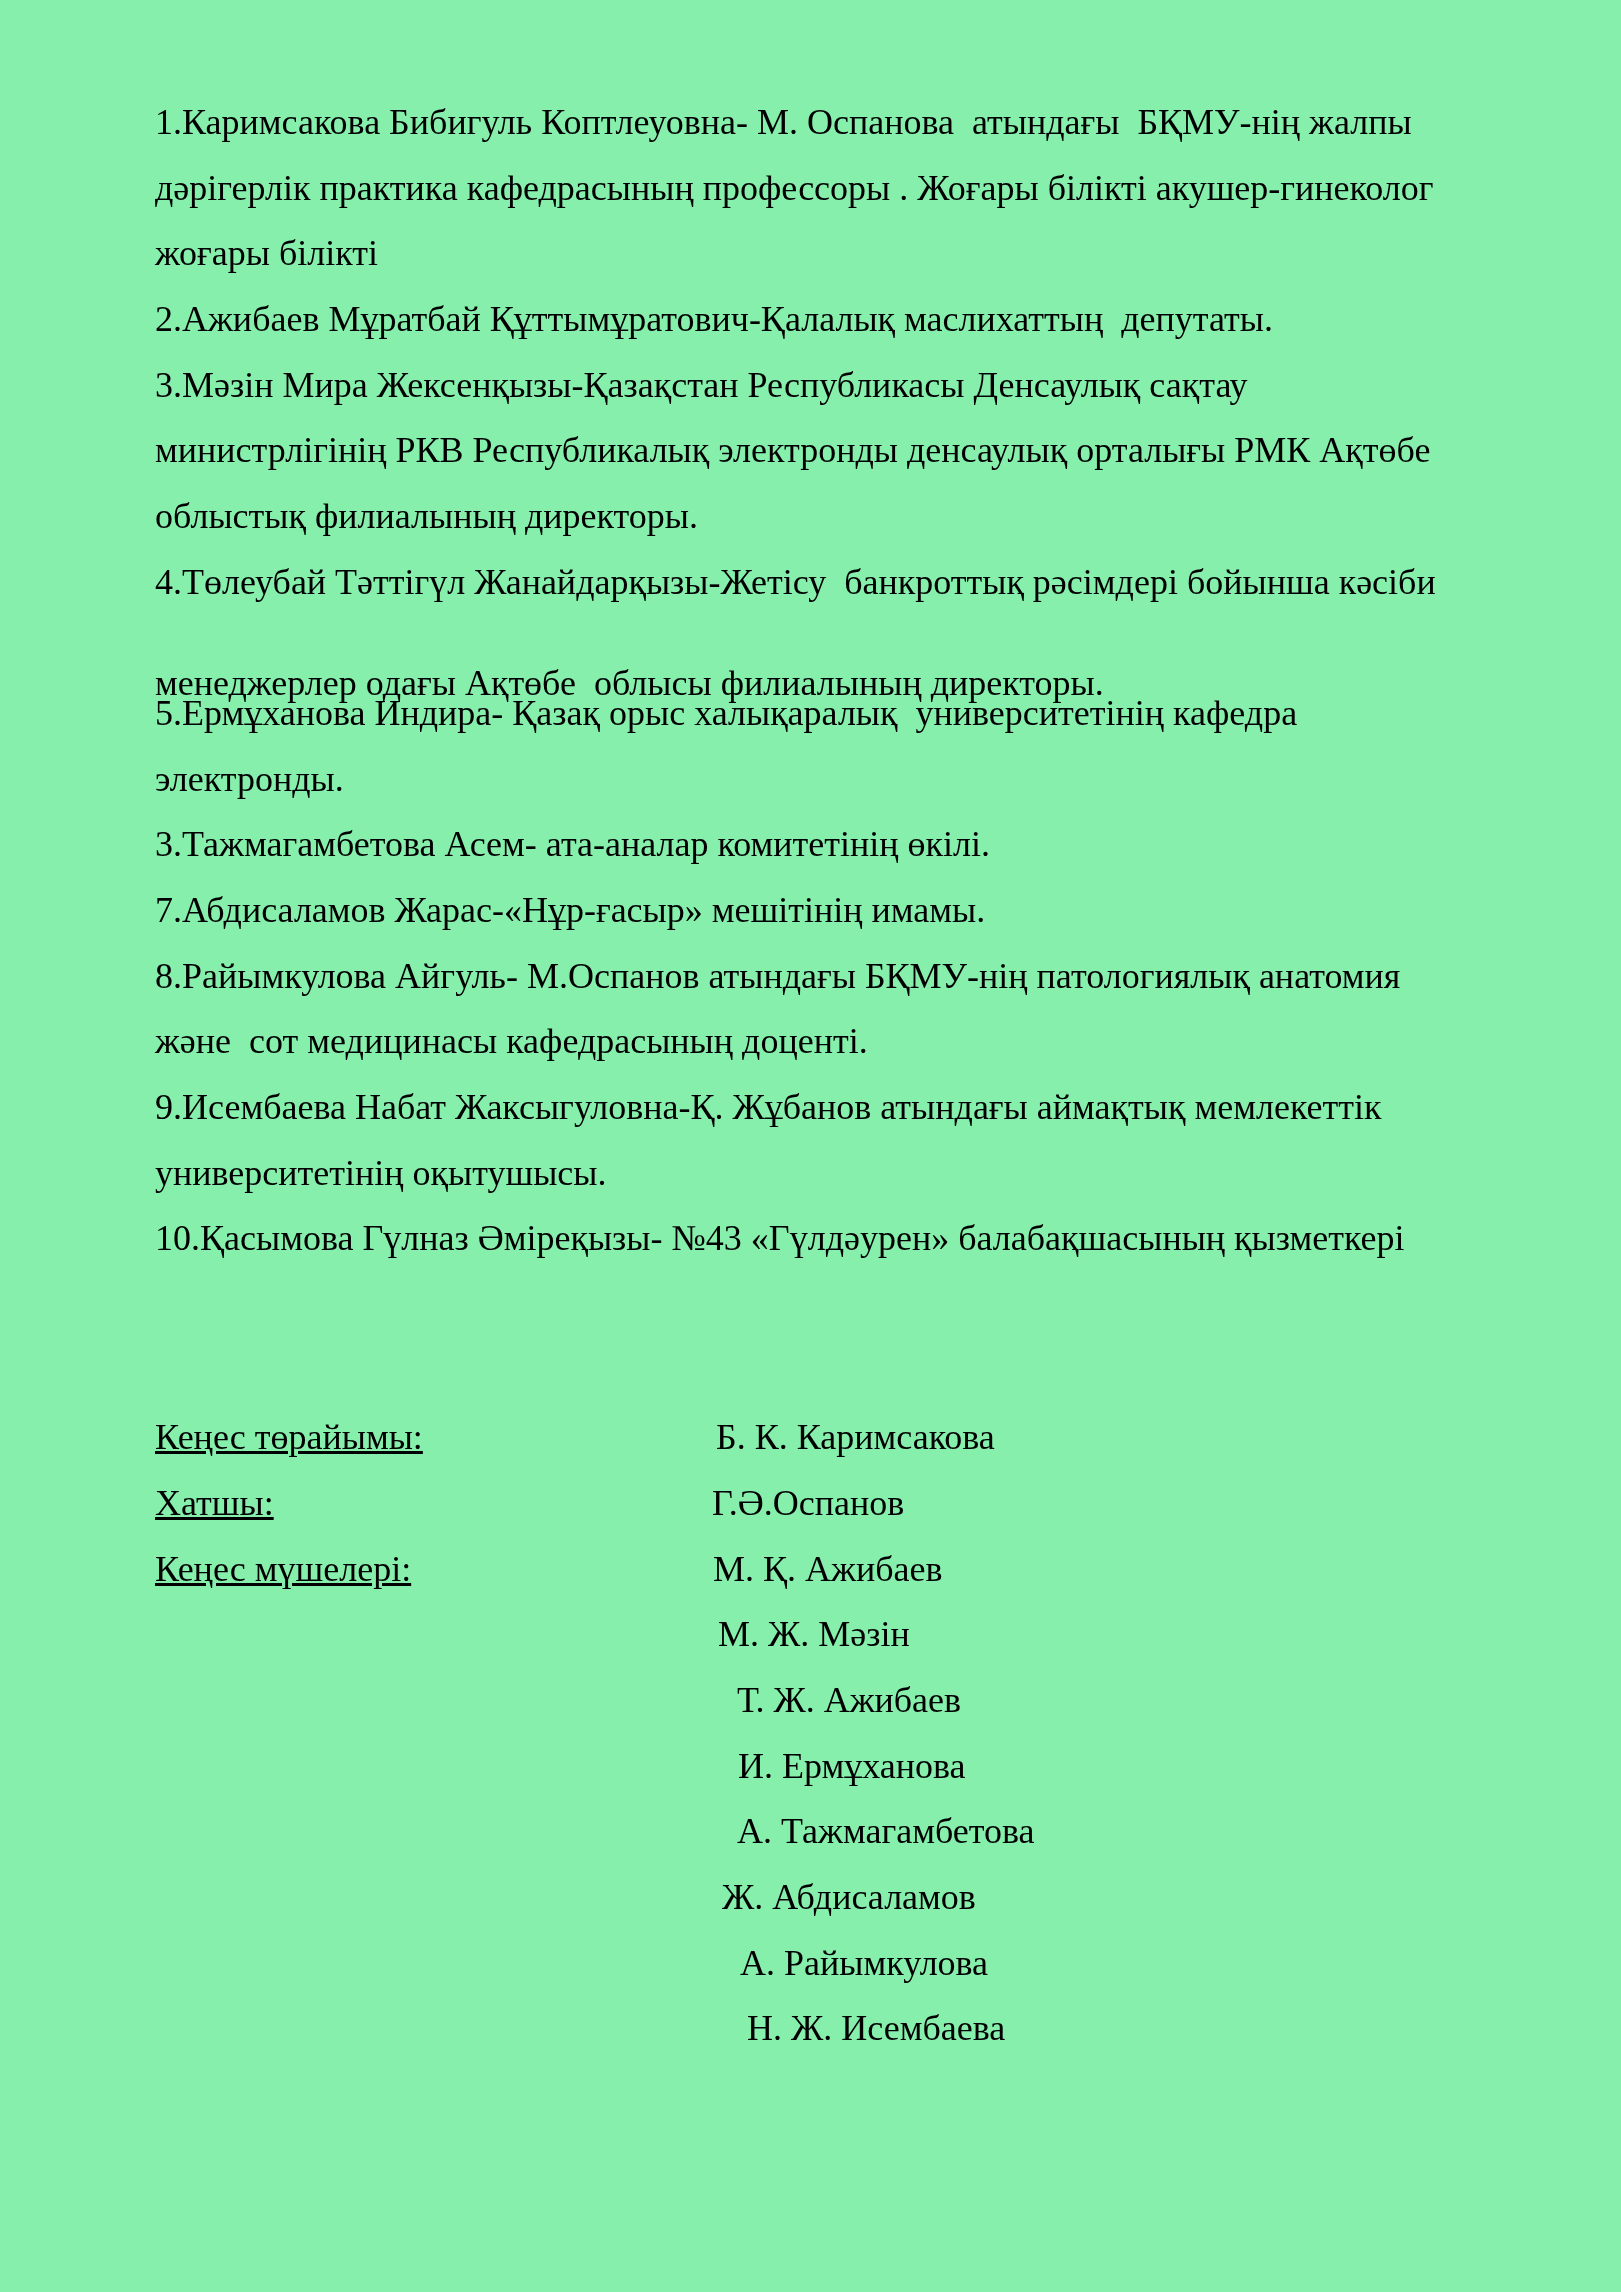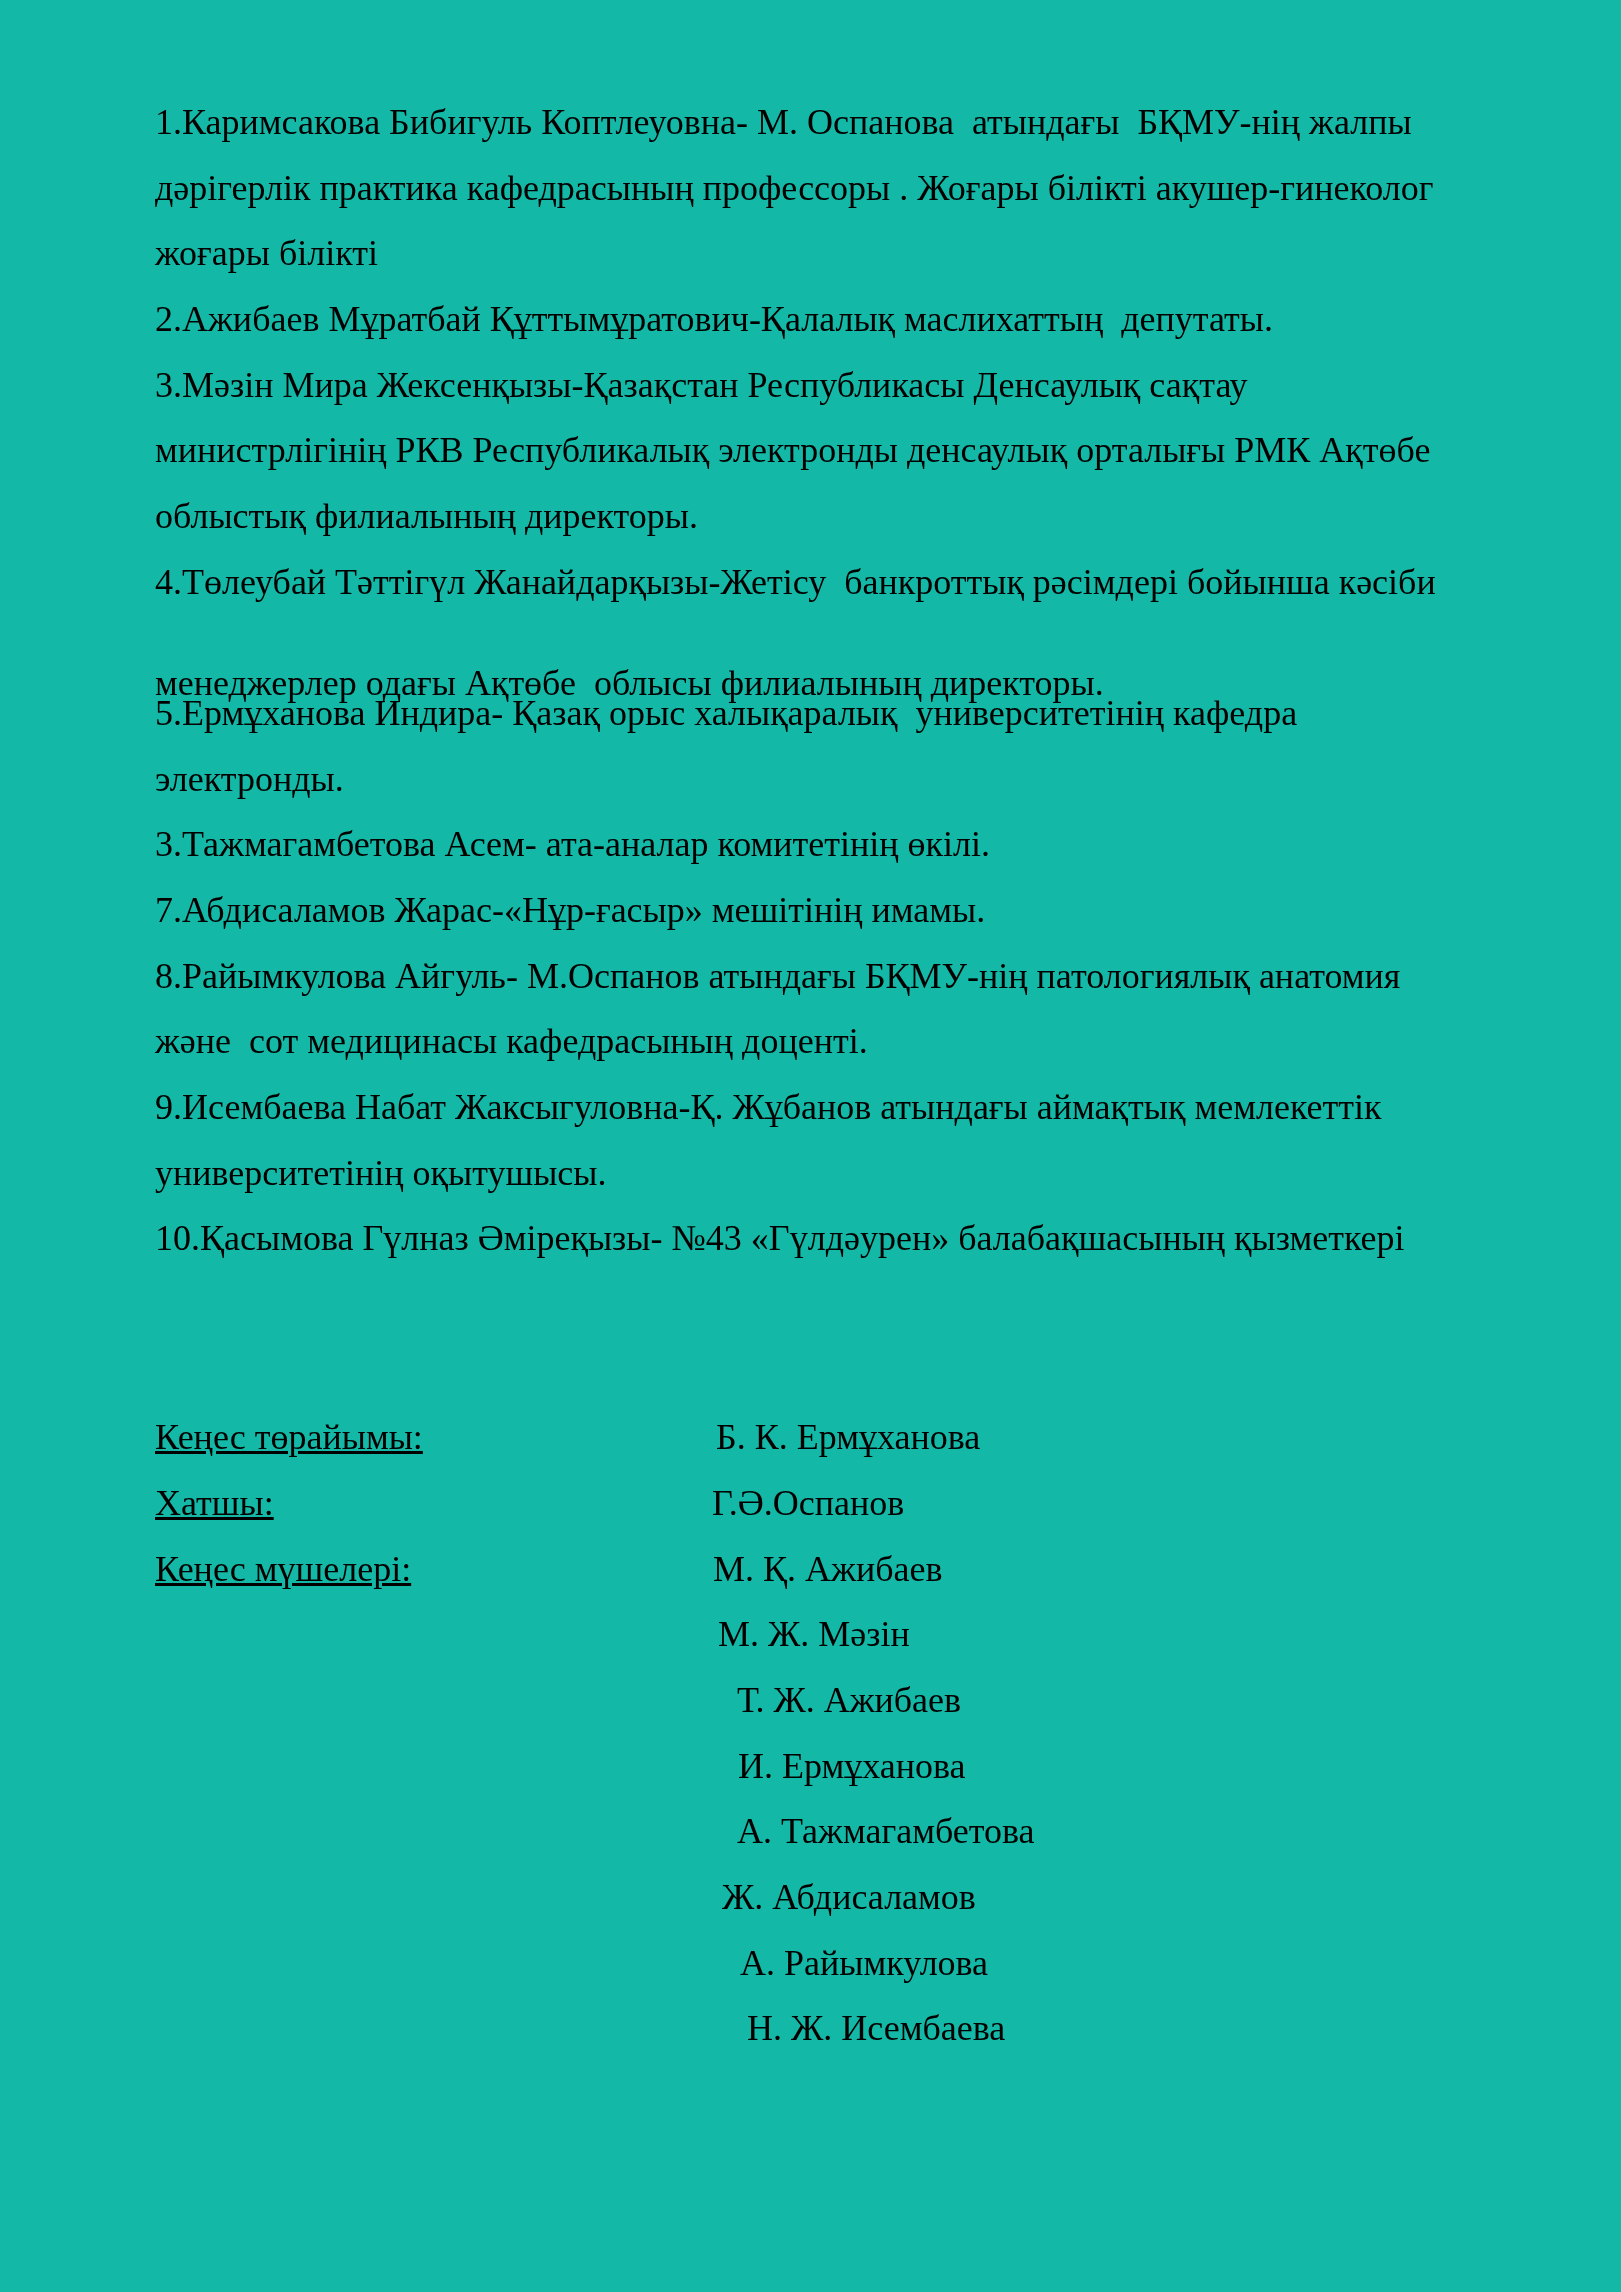--- a/index.html
+++ b/index.html
@@ -1,19 +1,19 @@
 <!DOCTYPE html>
 <html><head>
 <meta charset="utf-8">
 <style>
   html, body { margin: 0; padding: 0; background: #ffffff; }
   body { width: 1621px; height: 2293px; position: relative; overflow: hidden; }
   .page {
     position: absolute; left: 0; top: 0; width: 1621px; height: 2293px;
-    background: #14b8a6; color: #000000;
+    background: #86efac; color: #000000;
     font-family: "Liberation Serif", "DejaVu Serif", serif;
     font-size: 36px;
   }
   .line {
     position: absolute; left: 155px;
     white-space: pre; line-height: 1; height: 39px;
   }
   .label { position: absolute; left: 155px; white-space: pre; line-height: 1; text-decoration: underline; }
   .sig { position: absolute; white-space: pre; line-height: 1; }
 </style>
@@ -58,21 +58,21 @@
       <div class="line" style="top:1089px">9.Исембаева Набат Жаксыгуловна-Қ. Жұбанов атындағы аймақтық мемлекеттік</div>
       <div class="line" style="top:1155px">университетінің оқытушысы.</div>
     </div>
     <div>
       <div class="line" style="top:1220px">10.Қасымова Гүлназ Әмірeқызы- №43 «Гүлдәурен» балабақшасының қызметкері</div>
     </div>
   </div>
 
   <div>
     <div class="label" style="top:1419px">Кеңес төрайымы:</div>
-    <div class="sig" style="top:1419px; left:716px">Б. К. Ермұханова</div>
+    <div class="sig" style="top:1419px; left:716px">Б. К. Каримсакова</div>
 
     <div class="label" style="top:1485px">Хатшы:</div>
     <div class="sig" style="top:1485px; left:712px">Г.Ә.Оспанов</div>
 
     <div class="label" style="top:1551px">Кеңес мүшелері:</div>
     <div class="sig" style="top:1551px; left:713px">М. Қ. Ажибаев</div>
     <div class="sig" style="top:1616px; left:718px">М. Ж. Мәзін</div>
     <div class="sig" style="top:1682px; left:737px">Т. Ж. Ажибаев</div>
     <div class="sig" style="top:1748px; left:738px">И. Ермұханова</div>
     <div class="sig" style="top:1813px; left:737px">А. Тажмагамбетова</div>

